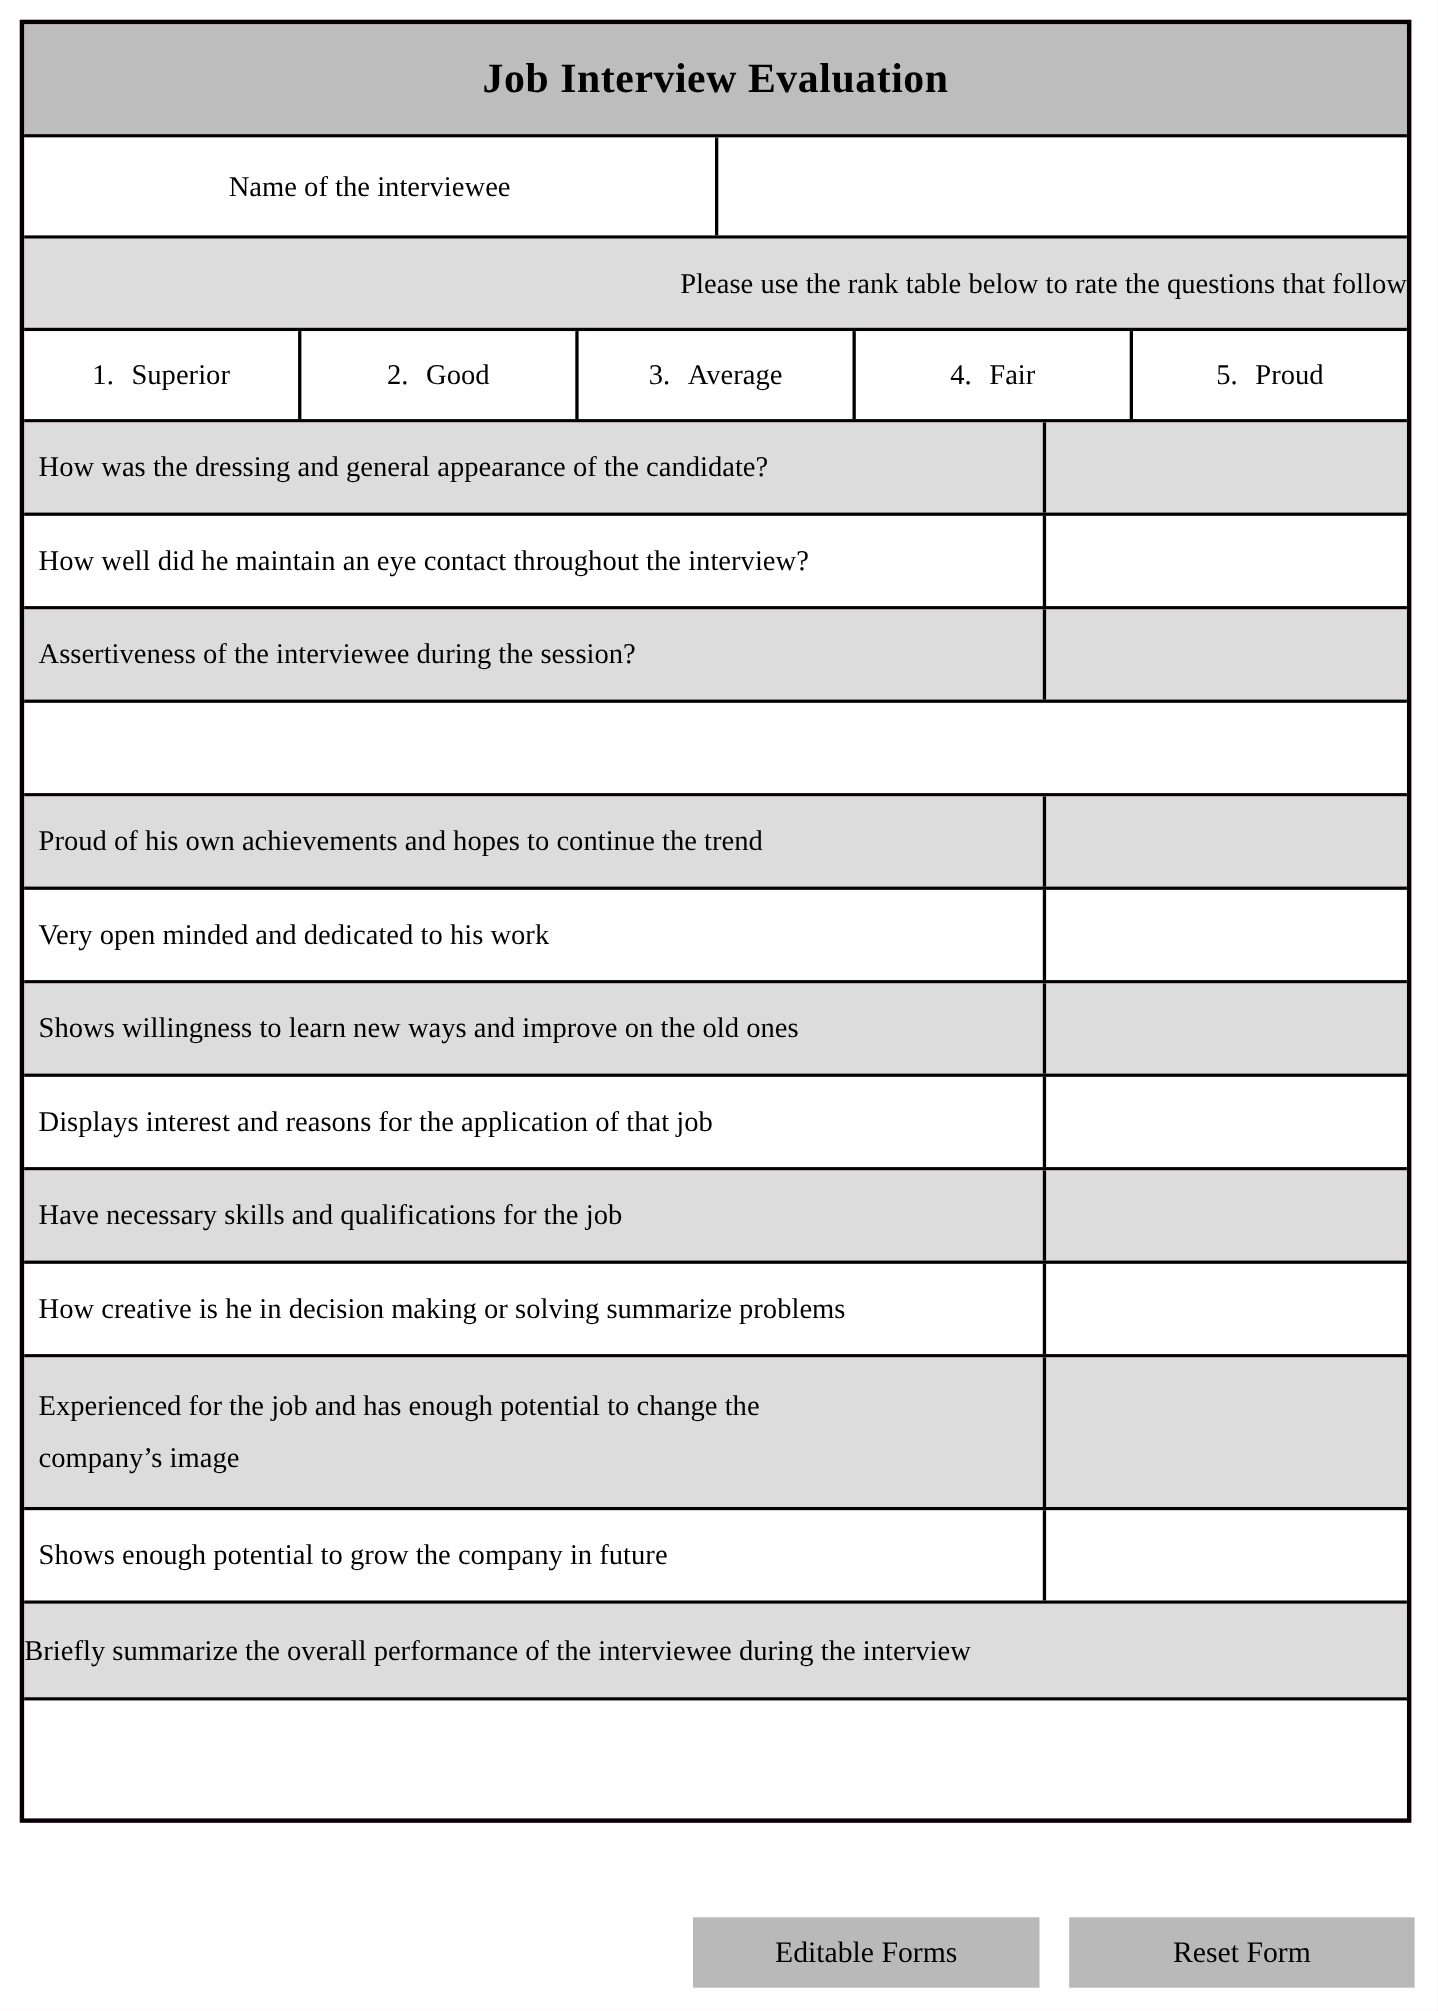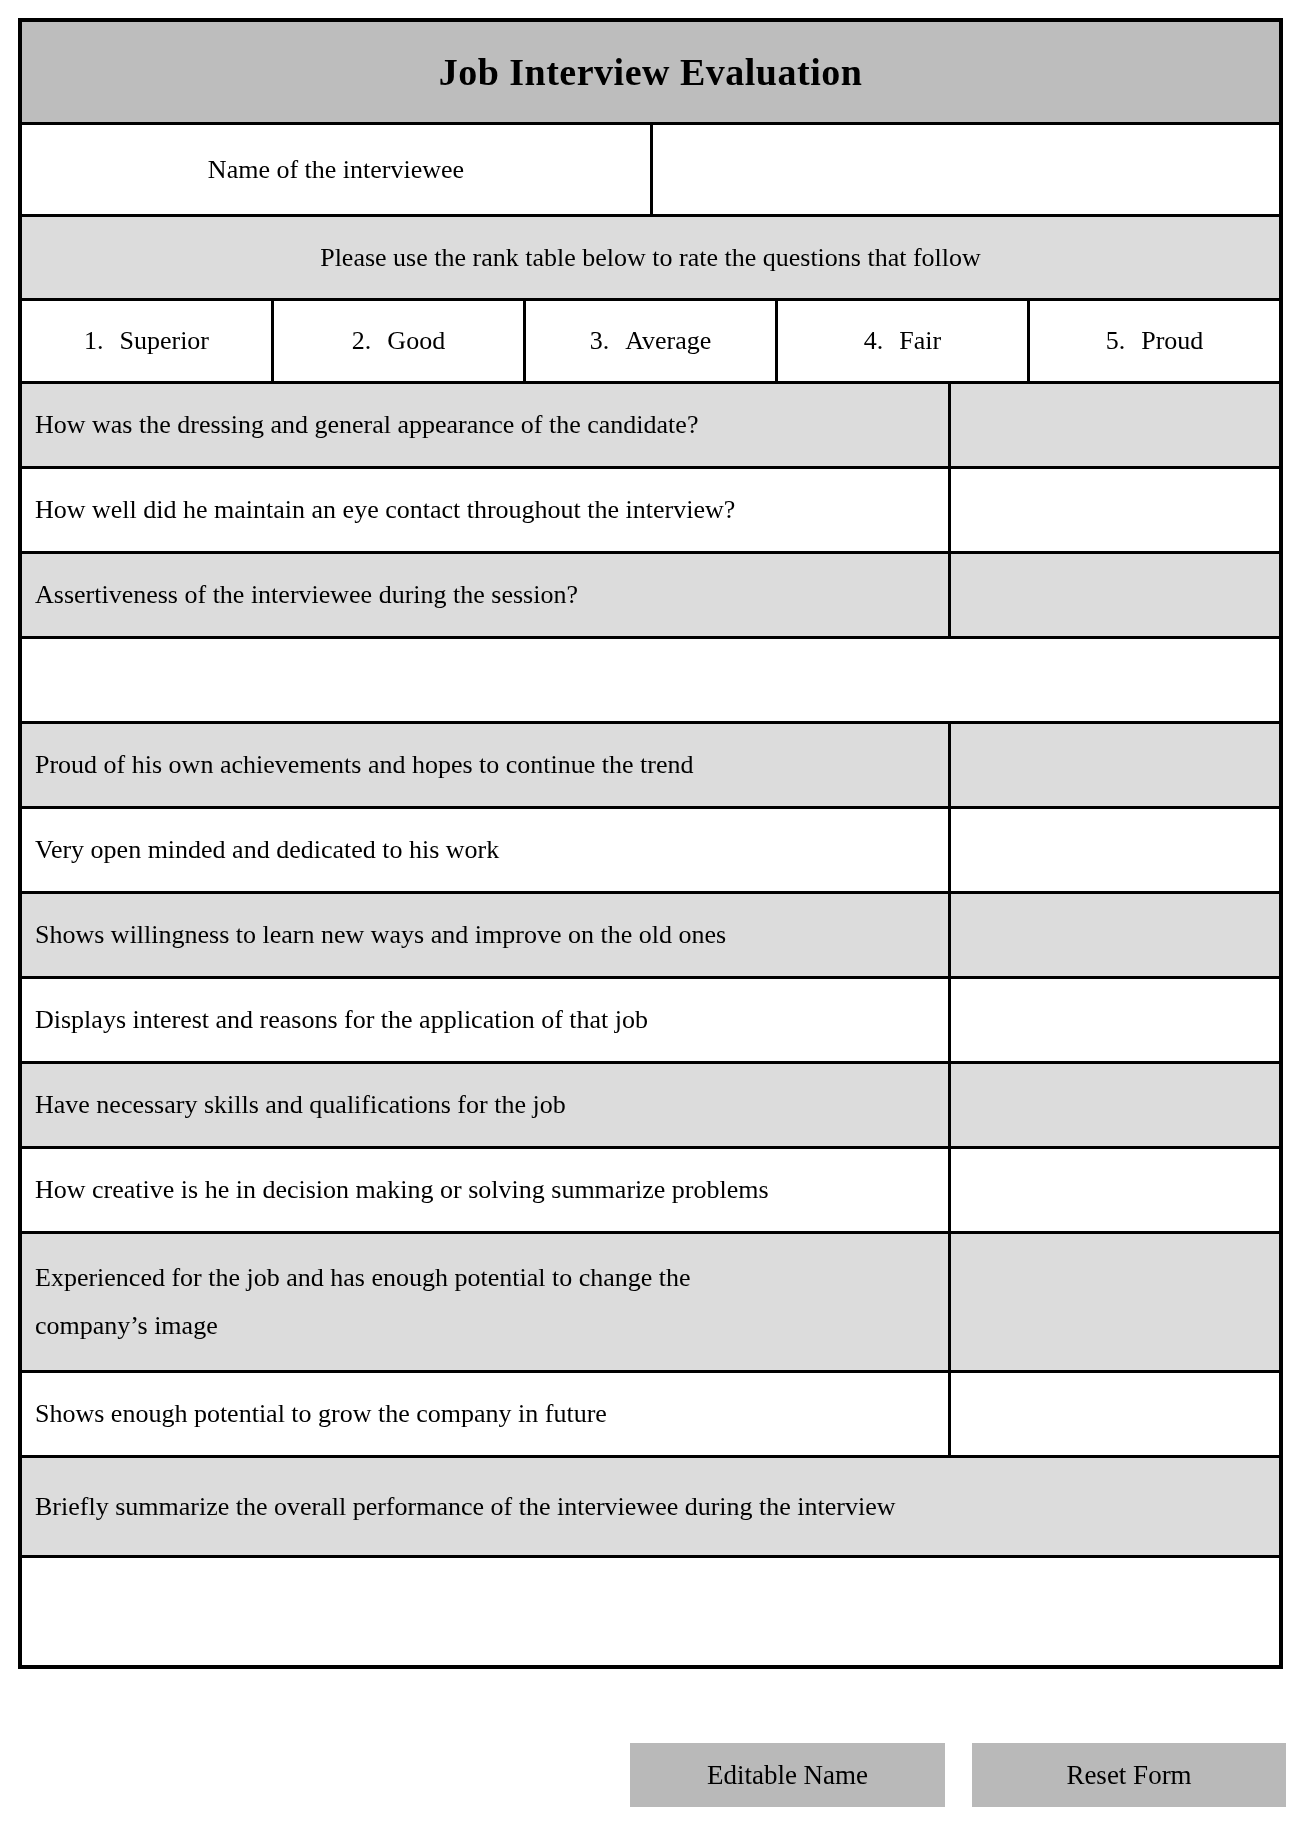--- a/index.html
+++ b/index.html
@@ -22,21 +22,21 @@
   .form-title { font-size:38px; font-weight:bold; letter-spacing:0.5px; }
 
   .name-row { height:92px; background:#ffffff; }
   .name-cell {
     width:631px; border-right:3px solid #000000;
     display:flex; align-items:center; justify-content:center;
     font-size:26px;
   }
   .name-input { flex:1; }
 
-  .instruction-row { height:84px; background:#dcdcdc; align-items:center; justify-content:center; font-size:26px; }
+  .instruction-row { height:84px; background:#dcdcdc; align-items:center; justify-content:flex-end; font-size:26px; }
 
   .rank-row { height:83px; background:#ffffff; }
   .rank-cell {
     flex:1; display:flex; align-items:center; justify-content:center;
     border-right:3px solid #000000; font-size:26px;
   }
   .rank-cell:last-child { border-right:none; }
   .rank-num { margin-right:16px; }
 
   .q-row { height:85px; }
@@ -45,21 +45,21 @@
   .q-row.white { background:#ffffff; }
   .q-text {
     width:929px; border-right:3px solid #000000;
     display:flex; align-items:center;
     padding-left:13px; padding-right:18px;
     font-size:26px; line-height:48px;
   }
   .q-row.tall .q-text { padding-right:160px; }
   .q-answer { flex:1; }
 
-  .summary-row { height:100px; background:#dcdcdc; align-items:center; padding-left:13px; font-size:26px; }
+  .summary-row { height:88px; background:#dcdcdc; align-items:center; font-size:26px; }
   .write-in-row { height:107px; background:#ffffff; border-bottom:none; }
 
   .btn {
     position:absolute; height:64px;
     background:#b9b9b9; border:none; cursor:pointer;
     display:flex; align-items:center; justify-content:center;
     font-family:"Liberation Serif", serif; font-size:27px; color:#000000;
   }
   .btn-editable { left:630px; top:1743px; width:315px; }
   .btn-reset   { left:972px; top:1743px; width:314px; }
@@ -154,15 +154,15 @@
       <div class="q-answer"></div>
     </div>
 
     <div class="row summary-row">
       <div>Briefly summarize the overall performance of the interviewee during the interview</div>
     </div>
     <div class="row write-in-row"></div>
 
   </div>
 
-  <button class="btn btn-editable">Editable Name</button>
+  <button class="btn btn-editable">Editable Forms</button>
   <button class="btn btn-reset">Reset Form</button>
 </div>
 
 </body></html>

